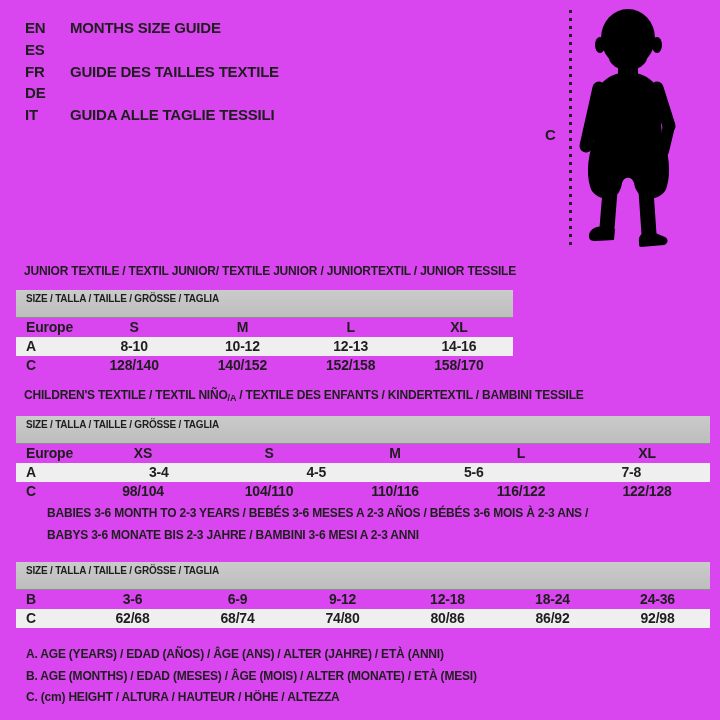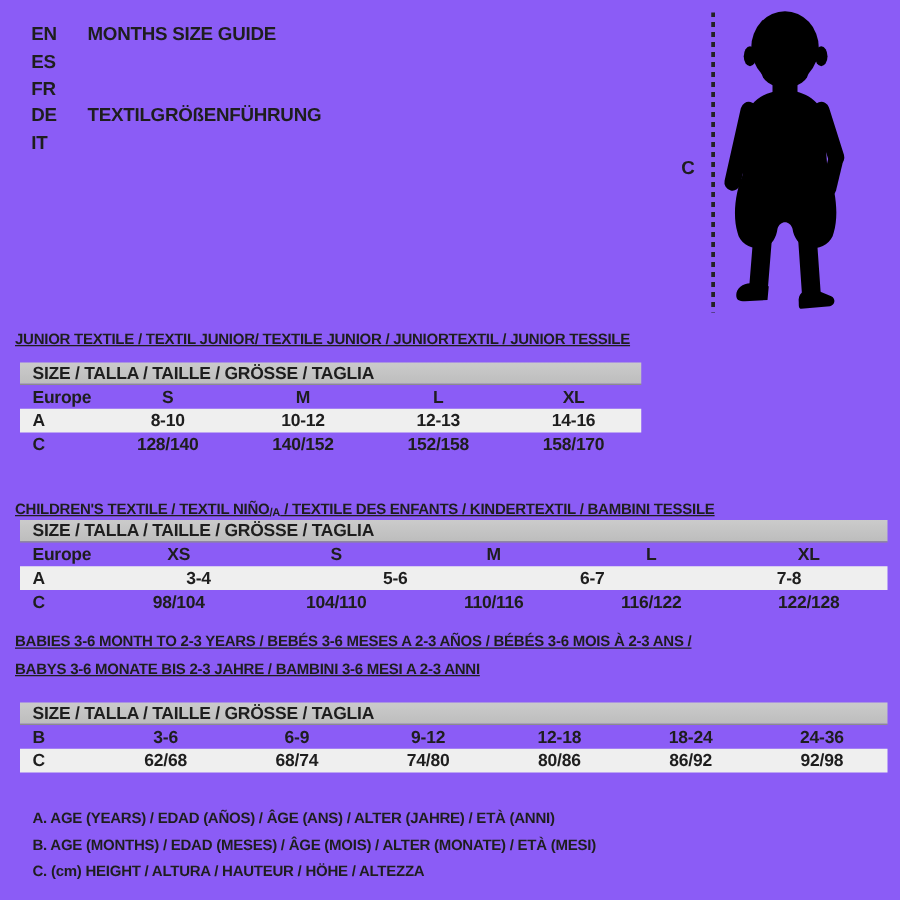--- a/index.html
+++ b/index.html
@@ -1,41 +1,41 @@
 <!DOCTYPE html>
 <html><head>
 <meta charset="utf-8">
 <style>
   html,body{margin:0;padding:0;background:#fff;}
   #canvas{
-    position:relative;width:720px;height:720px;background:#8b5cf6;overflow:hidden;
+    position:relative;width:720px;height:720px;background:#d946ef;overflow:hidden;
     font-family:"Liberation Sans",sans-serif;color:#1e1e1e;font-weight:700;
     letter-spacing:-0.2px;
   }
   
   .langs{position:absolute;left:25px;top:17px;}
   .lang-row{display:flex;line-height:21.75px;font-size:15px;}
   .lang-code{flex:0 0 45px;}
   
   .dotline{position:absolute;left:569px;top:10px;width:3px;height:240px;
     background-image:repeating-linear-gradient(to bottom,#222 0px,#222 3.5px,transparent 3.5px,transparent 8px);}
   .fig-label{position:absolute;left:545px;top:126px;font-size:15px;}
   .fig-svg{position:absolute;left:576px;top:8px;}
   
-  .sec-title{position:absolute;left:12px;font-size:12px;line-height:21.5px;white-space:nowrap;text-decoration:underline;}
+  .sec-title{position:absolute;left:24px;font-size:12px;line-height:21.5px;white-space:nowrap;}
   .t1-title{top:261px;}
-  .t2-title{top:385px;margin-top:12px;}
-  .t3-title{top:503px;}
+  .t2-title{top:385px;}
+  .t3-title{top:503px;margin-left:23px;}
   .sub{font-size:9px;vertical-align:-2px;}
   
   .table{position:absolute;left:16px;}
   .t1{top:290px;width:497px;}
   .t2{top:416px;width:694px;}
   .t3{top:562px;width:694px;}
-  .band{height:18px;line-height:17px;font-size:14px;padding-left:10px;box-sizing:border-box;
+  .band{height:28px;line-height:17px;font-size:10px;padding-left:10px;box-sizing:border-box;
     background:linear-gradient(#cbcbcb,#bdbdbd);border-bottom:1px solid #8c8c8c;}
   .trow{display:flex;height:19px;line-height:19px;font-size:14px;}
   .trow.shaded{background:#efefef;}
   .tlabel{flex:0 0 64px;padding-left:10px;box-sizing:border-box;}
   .tcell{flex:1;text-align:center;}
   
   .notes{position:absolute;left:26px;top:644px;font-size:12px;line-height:21.7px;white-space:nowrap;}
 </style>
 </head>
 <body>
@@ -45,27 +45,28 @@
   <div class="langs">
     <div class="lang-row">
       <span class="lang-code">EN</span>
       <span>MONTHS SIZE GUIDE</span>
     </div>
     <div class="lang-row">
       <span class="lang-code">ES</span>
     </div>
     <div class="lang-row">
       <span class="lang-code">FR</span>
+      <span>GUIDE DES TAILLES TEXTILE</span>
     </div>
     <div class="lang-row">
       <span class="lang-code">DE</span>
-      <span>TEXTILGRÖßENFÜHRUNG</span>
     </div>
     <div class="lang-row">
       <span class="lang-code">IT</span>
+      <span>GUIDA ALLE TAGLIE TESSILI</span>
     </div>
   </div>
 
   <div class="dotline"></div>
   <div class="fig-label">C</div>
   <svg class="fig-svg" width="112" height="240" viewBox="0 0 112 240">
     <g fill="#000" stroke="none">
       <ellipse cx="52" cy="30" rx="27" ry="29"></ellipse>
       <ellipse cx="24" cy="37" rx="5" ry="8"></ellipse>
       <ellipse cx="81" cy="37" rx="5" ry="8"></ellipse>
@@ -120,22 +121,22 @@
       <span class="tlabel">Europe</span>
       <span class="tcell">XS</span>
       <span class="tcell">S</span>
       <span class="tcell">M</span>
       <span class="tcell">L</span>
       <span class="tcell">XL</span>
     </div>
     <div class="trow shaded">
       <span class="tlabel">A</span>
       <span class="tcell">3-4</span>
+      <span class="tcell">4-5</span>
       <span class="tcell">5-6</span>
-      <span class="tcell">6-7</span>
       <span class="tcell">7-8</span>
     </div>
     <div class="trow">
       <span class="tlabel">C</span>
       <span class="tcell">98/104</span>
       <span class="tcell">104/110</span>
       <span class="tcell">110/116</span>
       <span class="tcell">116/122</span>
       <span class="tcell">122/128</span>
     </div>

